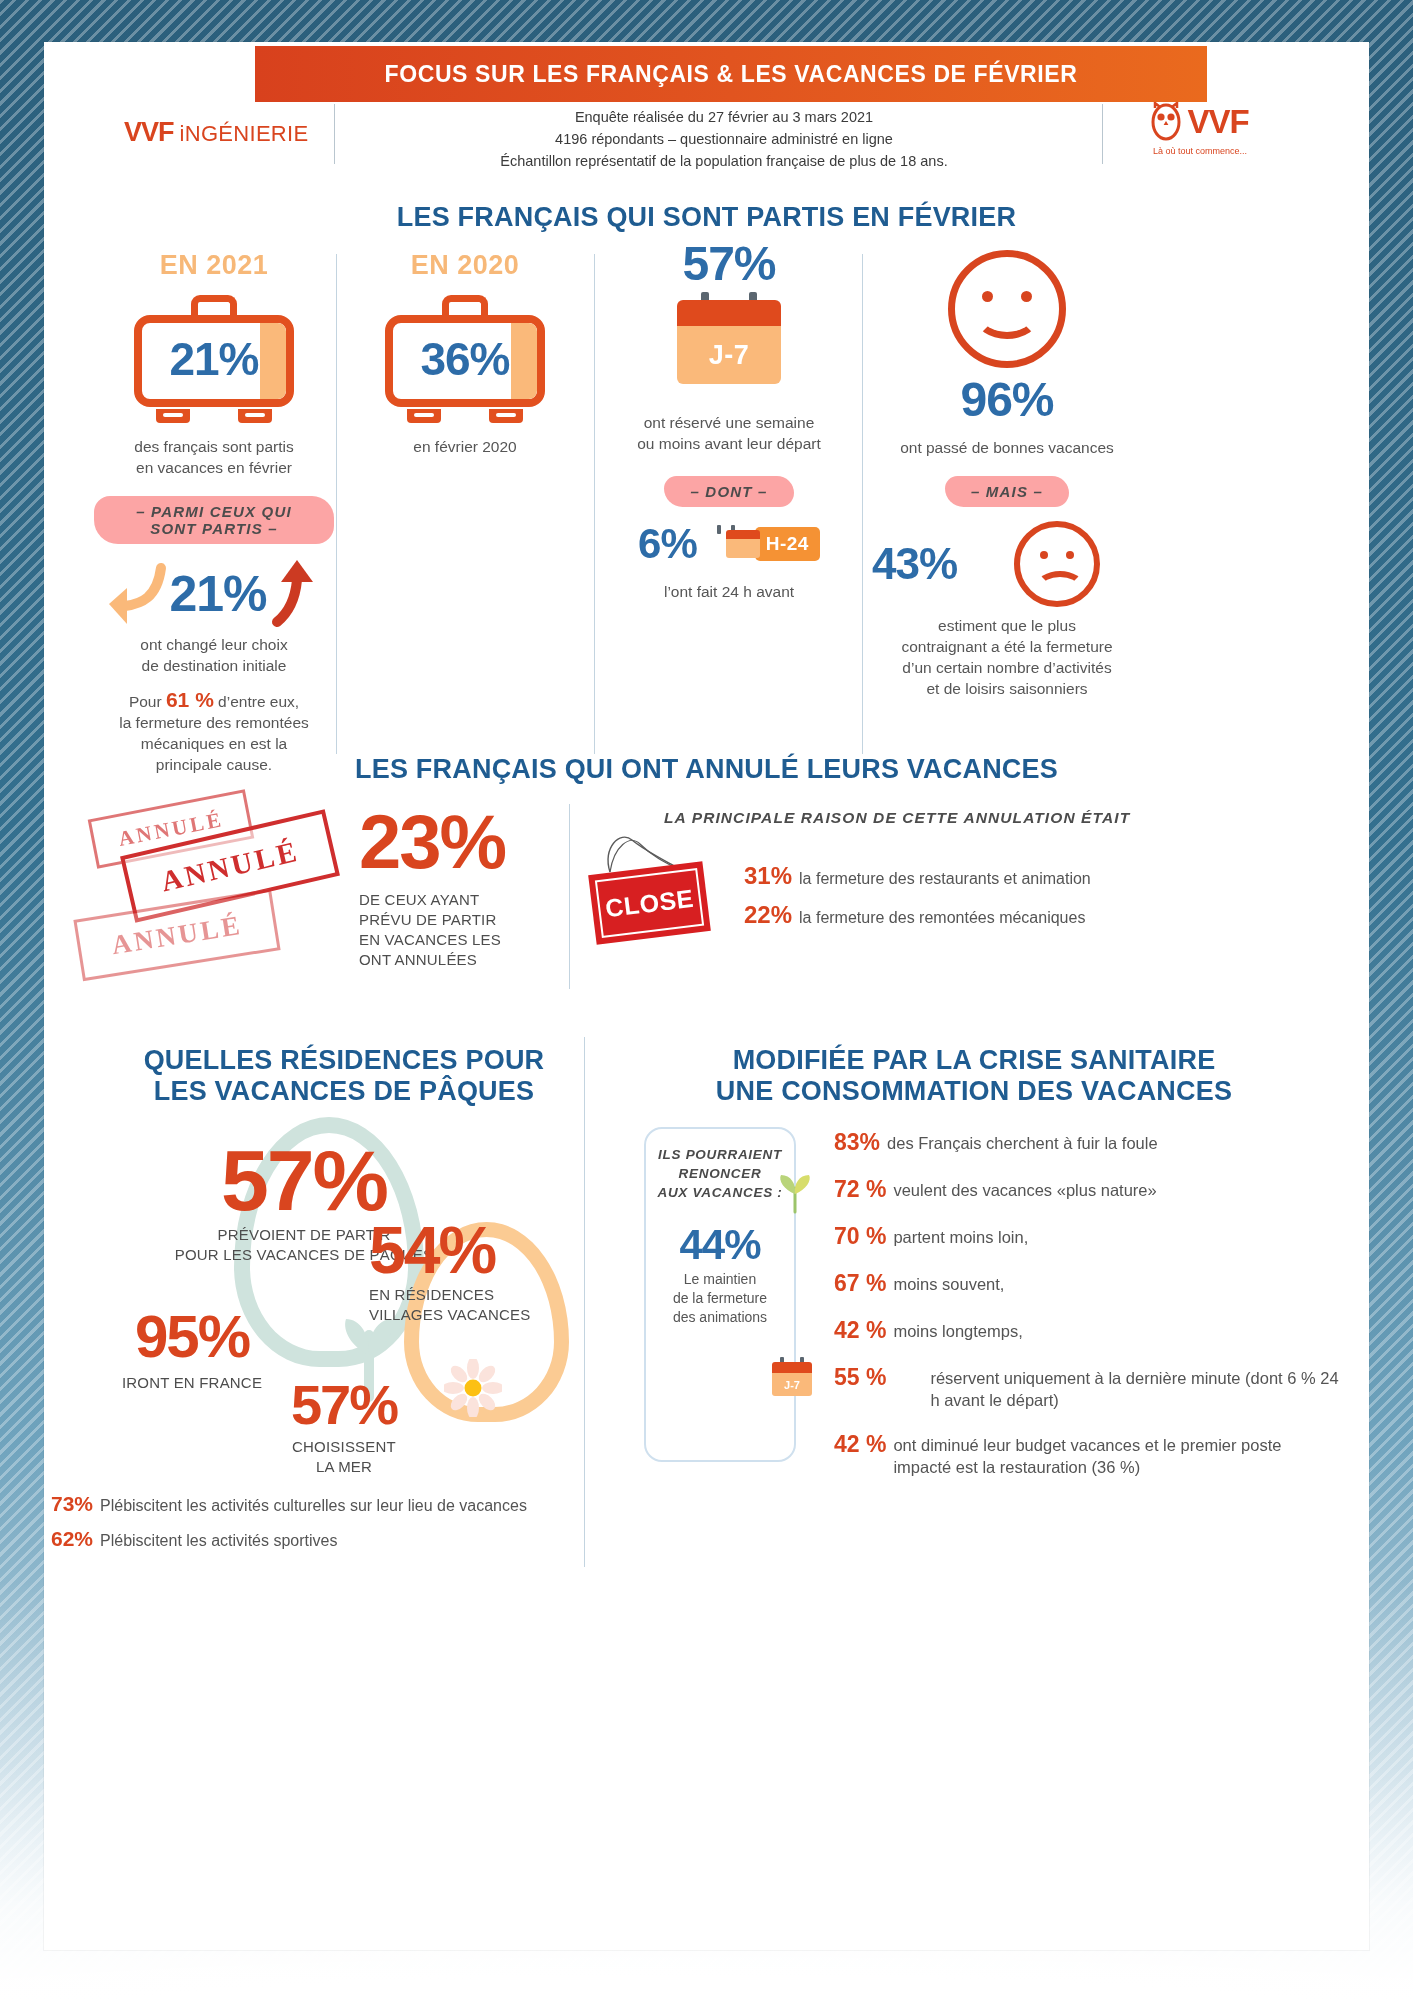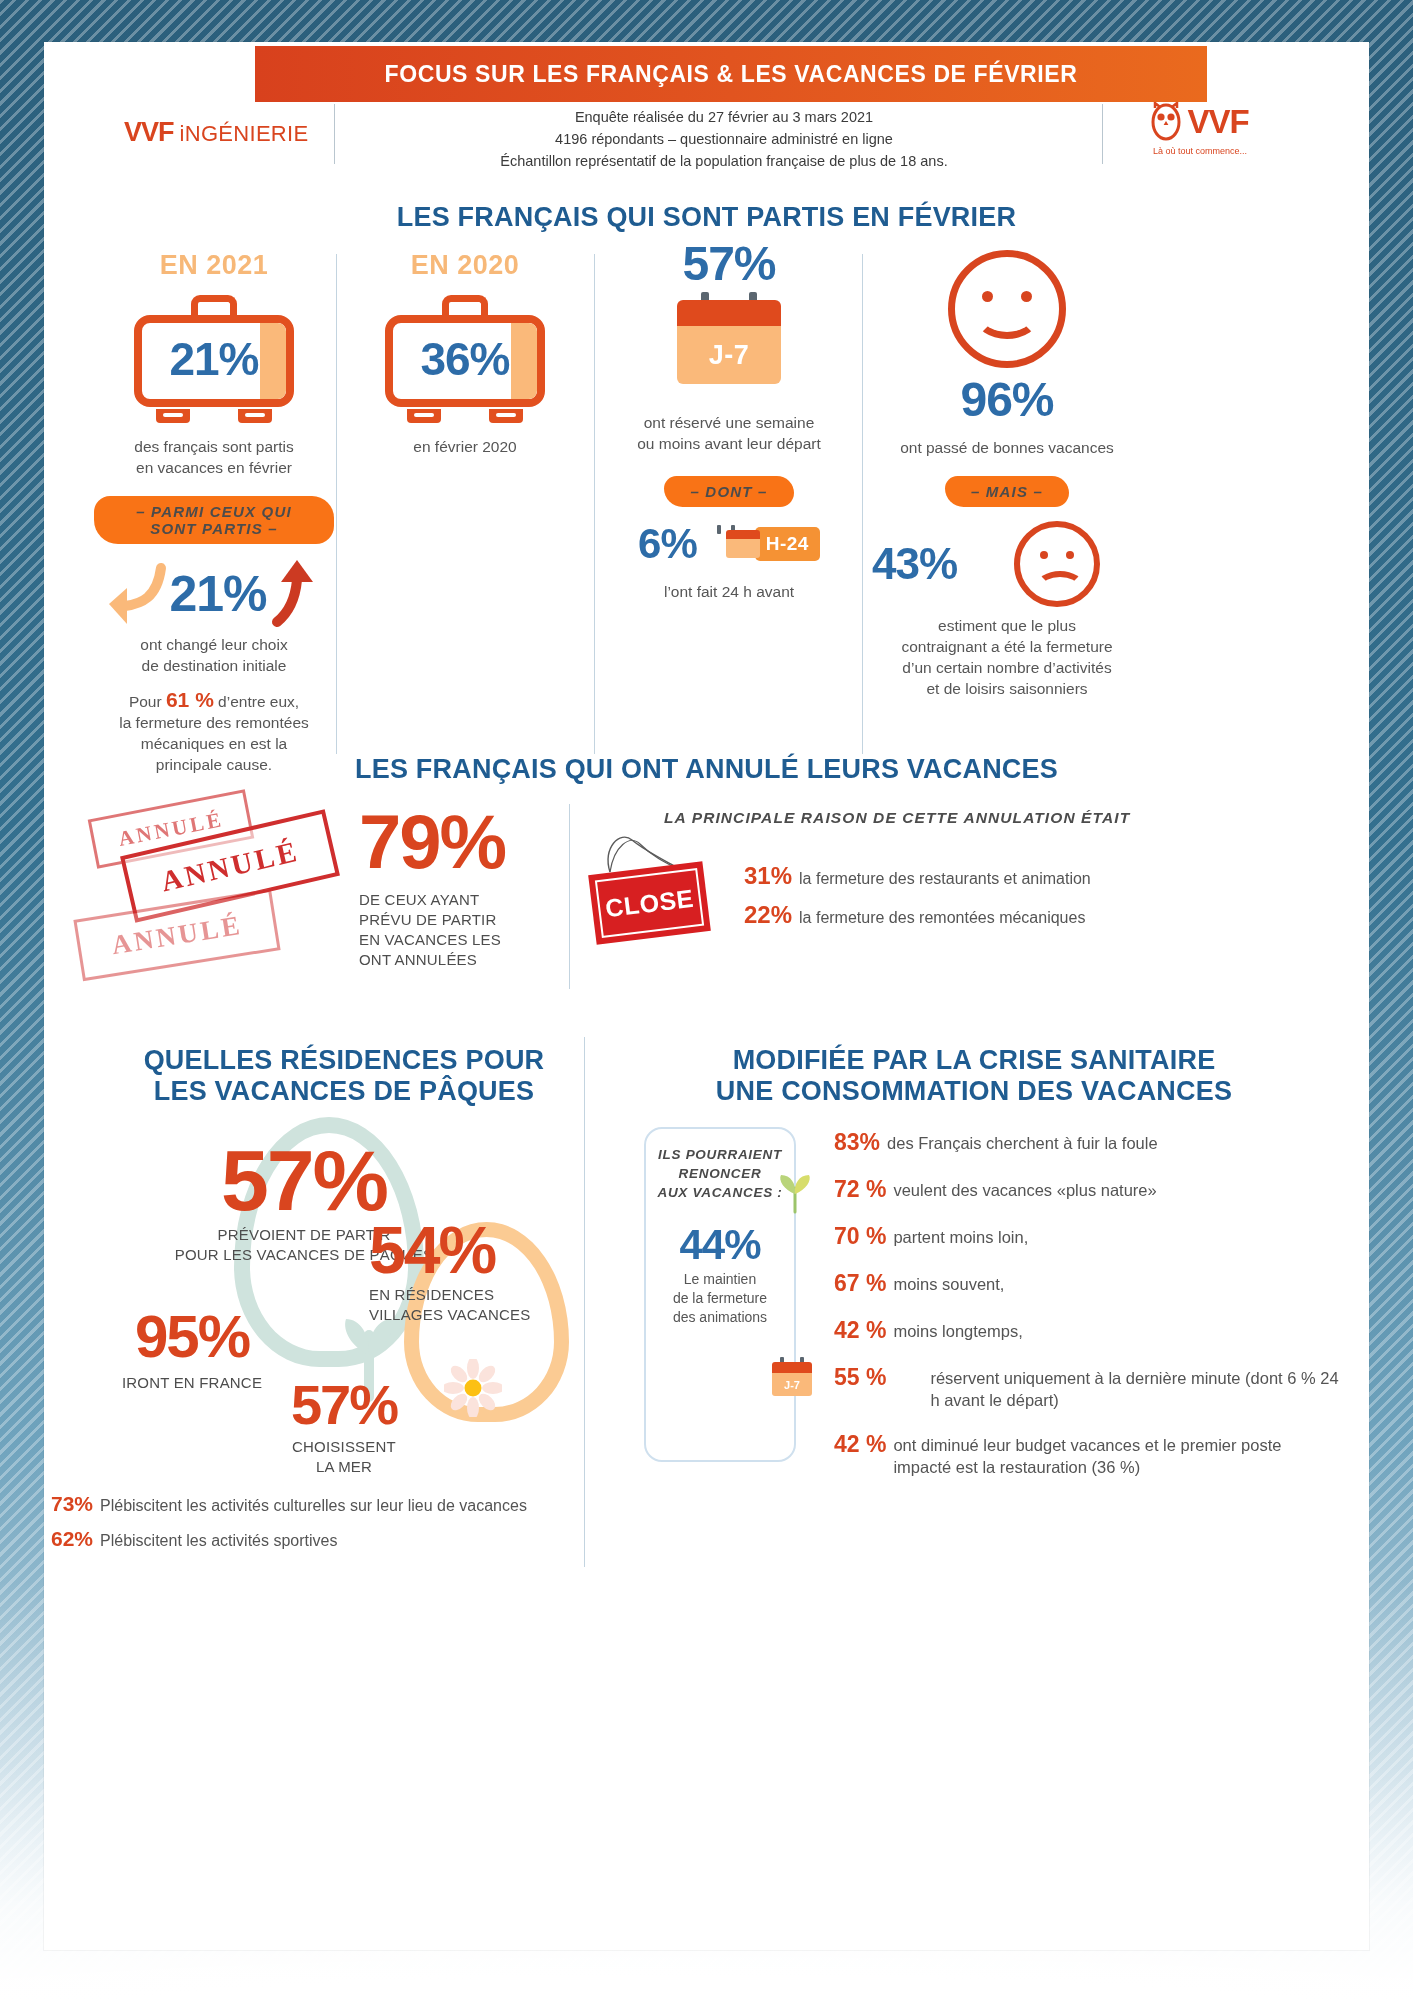--- a/index.html
+++ b/index.html
@@ -121,21 +121,21 @@
   .cal .ring { position:absolute; top:-8px; width:8px; height:18px; background:#5b6670; border-radius:2px; }
   .cal .ring.l { left:24px; } .cal .ring.r { right:24px; }
   .cal .top { position:absolute; top:0; width:100%; height:26px; background:#df4a1d; border-radius:6px 6px 0 0; }
   .cal .bot { position:absolute; top:26px; width:100%; height:58px; background:#fab97a; border-radius:0 0 6px 6px;
               display:flex; align-items:center; justify-content:center; }
   .cal .bot span { color:#fff; font-weight:bold; font-size:27px; letter-spacing:.5px; }
 
   .brush {
     display:inline-block; padding:7px 26px; color:#4c4c4c; font-weight:bold;
     font-size:15px; letter-spacing:1.2px; font-style:italic;
-    background:#f97316; border-radius:16px 22px 18px 24px;
+    background:#fca5a5; border-radius:16px 22px 18px 24px;
   }
 
   
   .face { width:118px; height:118px; border:7px solid #d8451f; border-radius:50%; position:relative; margin:0 auto; }
   .face .eye { position:absolute; width:11px; height:11px; border-radius:50%; background:#d8451f; top:34px; }
   .face .eye.l { left:27px; } .face .eye.r { right:27px; }
   .face .mouth-happy { position:absolute; left:20px; top:38px; width:64px; height:44px;
       border:7px solid #d8451f; border-top-color:transparent; border-left-color:transparent; border-right-color:transparent;
       border-radius:0 0 50% 50%; }
   .face.small { width:86px; height:86px; border-width:6px; }
@@ -383,21 +383,21 @@
   <div class="s2">
     <div class="sec-title" style="margin-top:0;">LES FRANÇAIS QUI ONT ANNULÉ LEURS VACANCES</div>
 
     <div style="position:absolute; left:25px; top:40px; width:290px; height:190px;">
       <div class="stamp a">ANNULÉ</div>
       <div class="stamp b">ANNULÉ</div>
       <div class="stamp c">ANNULÉ</div>
     </div>
 
     <div style="position:absolute; left:315px; top:50px; width:190px;">
-      <div class="orange-big" style="font-size:76px;">79%</div>
+      <div class="orange-big" style="font-size:76px;">23%</div>
       <div class="sub-caps" style="margin-top:10px;">
         <div>DE CEUX AYANT</div>
         <div>PRÉVU DE PARTIR</div>
         <div>EN VACANCES LES</div>
         <div>ONT ANNULÉES</div>
       </div>
     </div>
 
     <div class="vline" style="left:525px; top:50px; height:185px;"></div>
 

